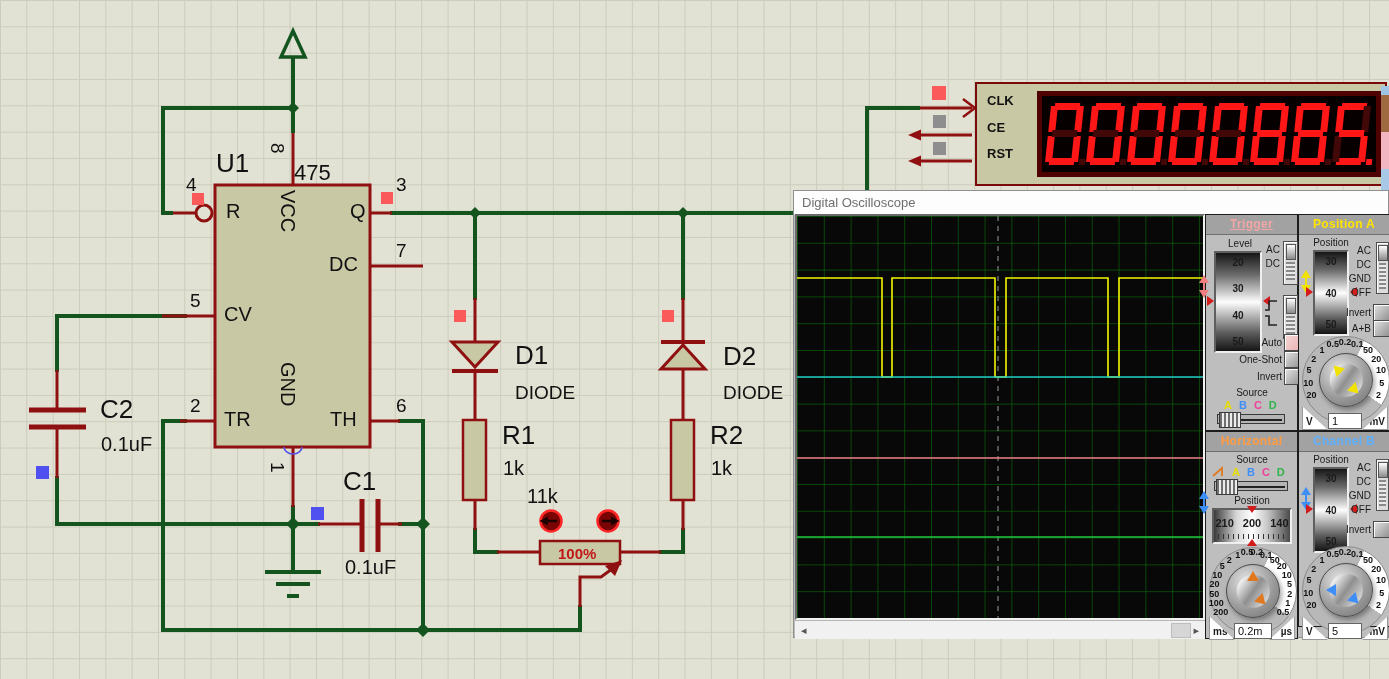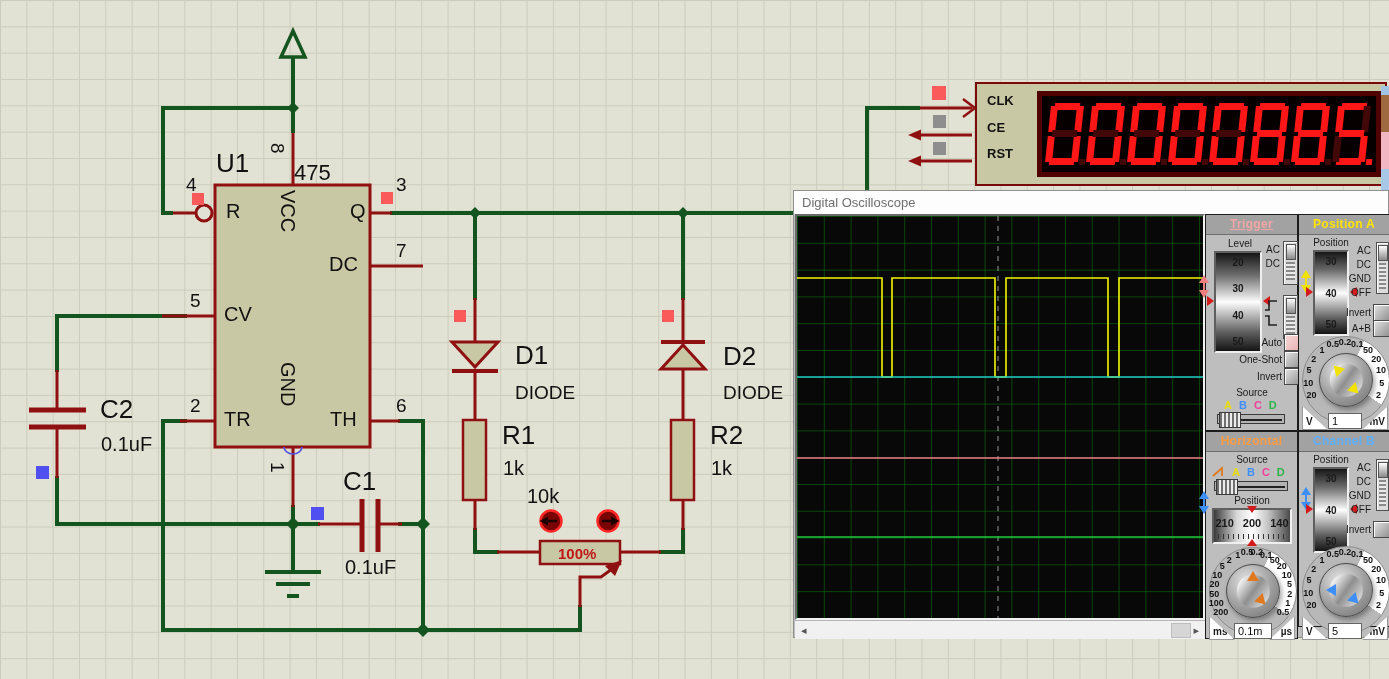--- a/index.html
+++ b/index.html
@@ -266,21 +266,21 @@
   <div class="clabel ref" style="left:343px;top:466px;">C1</div>
   <div class="clabel val" style="left:345px;top:556px;">0.1uF</div>
   <div class="clabel ref" style="left:515px;top:340px;">D1</div>
   <div class="clabel val" style="left:515px;top:382px;font-size:19px;">DIODE</div>
   <div class="clabel ref" style="left:723px;top:341px;">D2</div>
   <div class="clabel val" style="left:723px;top:382px;font-size:19px;">DIODE</div>
   <div class="clabel ref" style="left:502px;top:420px;">R1</div>
   <div class="clabel val" style="left:503px;top:457px;">1k</div>
   <div class="clabel ref" style="left:710px;top:420px;">R2</div>
   <div class="clabel val" style="left:711px;top:457px;">1k</div>
-  <div class="clabel val" style="left:527px;top:485px;">10k</div>
+  <div class="clabel val" style="left:527px;top:485px;">11k</div>
   <div class="clabel potpct" style="left:558px;top:545px;">100%</div>
 
   <div id="counter">
     <div class="cpin" style="top:9px;">CLK</div>
     <div class="cpin" style="top:36px;">CE</div>
     <div class="cpin" style="top:62px;">RST</div>
     <div id="cdisplay">
         <div class="sseg-digit">
           <div class="sg a on"></div>
           <div class="sg b on"></div>
@@ -543,21 +543,21 @@
       <div class="tri-dn" style="left:41px;top:74px;"></div>
       <div class="tri-up" style="left:41px;top:107px;"></div>
       <div class="dial gen-dial" style="left:3px;top:114px;width:86px;height:94px;">
           <div class="face" style="left: 0px; top: 1px; width: 86px; height: 86px;"></div>
         <div class="corner cl">
             <span>ms</span>
           </div>
         <div class="corner cr">
             <span>µs</span>
           </div>
-        <div class="dval" style="left:25px;width:38px;">0.1m</div>
+        <div class="dval" style="left:25px;width:38px;">0.2m</div>
       <div class="dlabel" style="left: 11.8722px; top: 65.7959px;">200</div>
           <div class="dlabel" style="left: 7.35887px; top: 57.1799px;">100</div>
           <div class="dlabel" style="left: 5.1806px; top: 47.7004px;">50</div>
           <div class="dlabel" style="left: 5.48013px; top: 37.9784px;">20</div>
           <div class="dlabel" style="left: 8.23783px; top: 28.651px;">10</div>
           <div class="dlabel" style="left: 13.273px; top: 20.3292px;">5</div>
           <div class="dlabel" style="left: 20.2559px; top: 13.5582px;">2</div>
           <div class="dlabel" style="left: 28.7288px; top: 8.78165px;">1</div>
           <div class="dlabel" style="left: 38.1367px; top: 6.31249px;">0.5</div>
           <div class="dlabel" style="left: 47.8633px; top: 6.31249px;">0.2</div>

